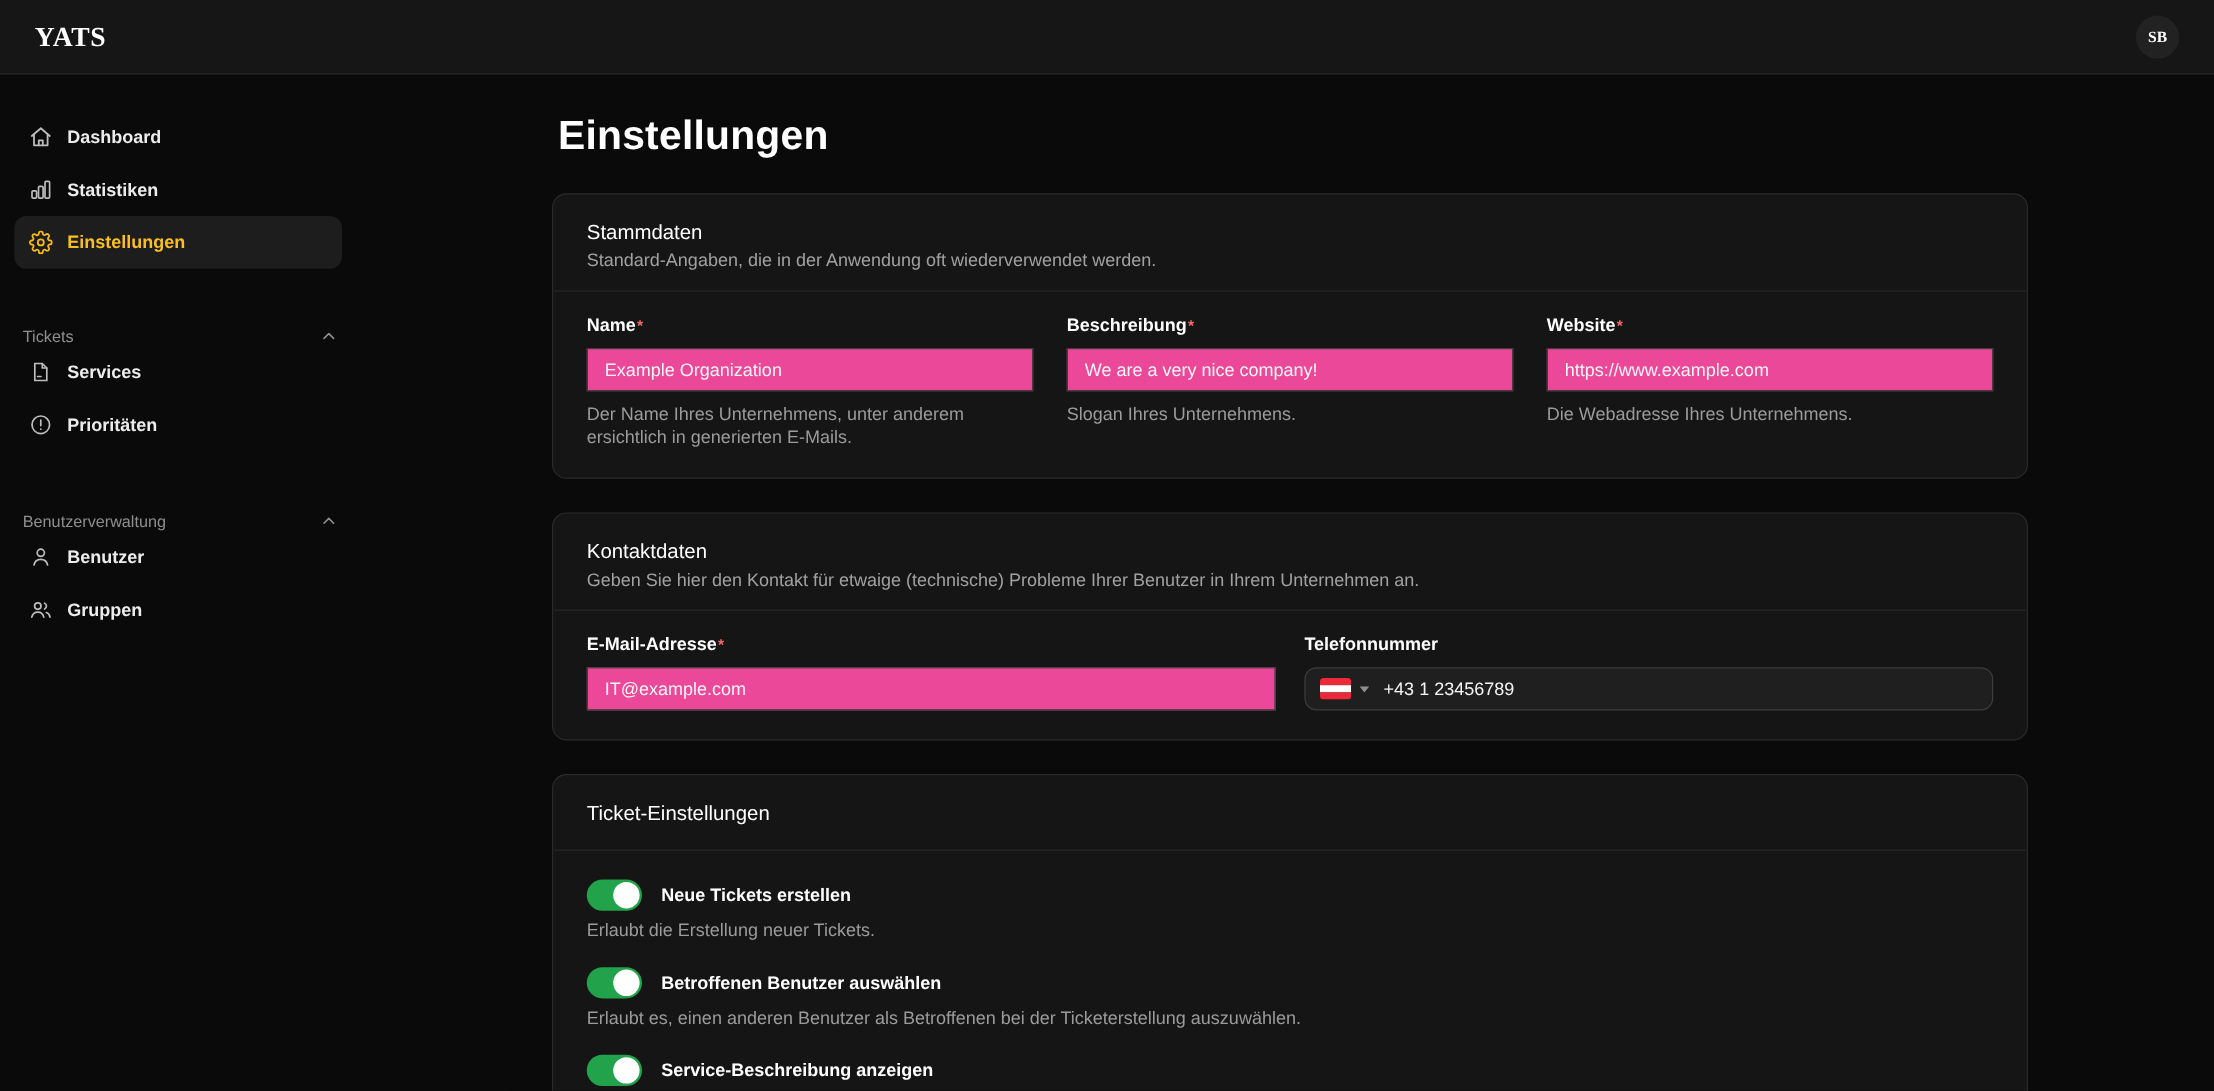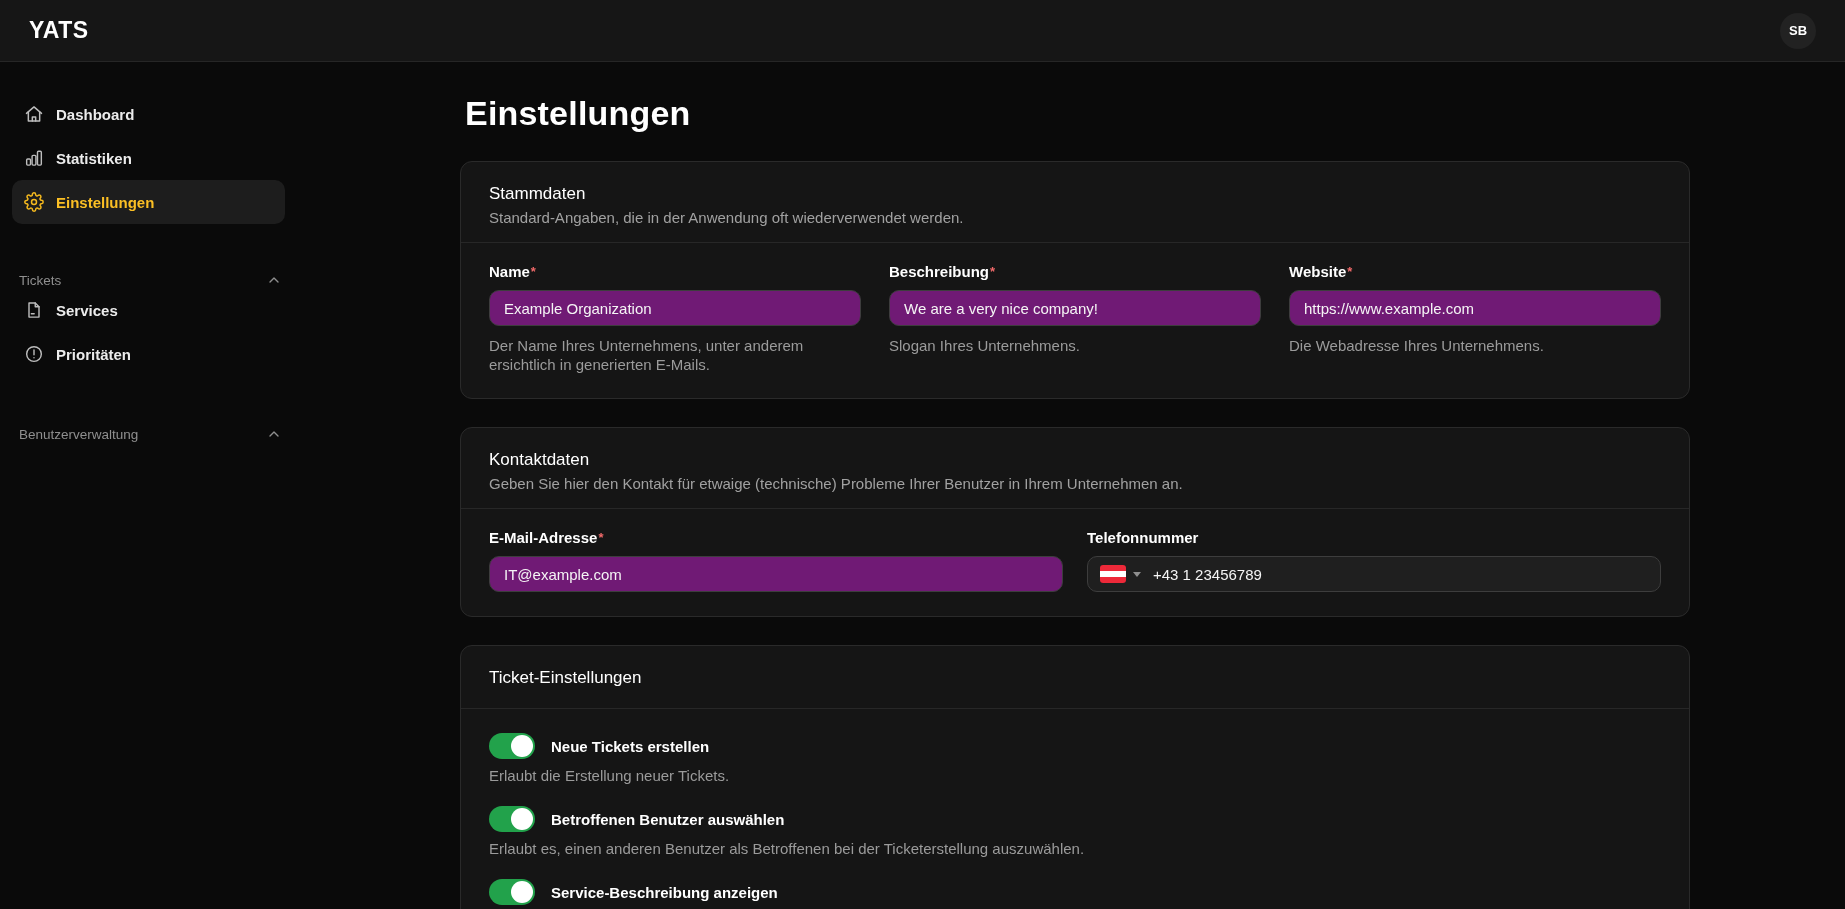--- a/index.html
+++ b/index.html
@@ -8,21 +8,21 @@
     background:#0a0a0a;
     font-family:"Liberation Sans","DejaVu Sans",sans-serif;
     color:#fff;
     position:relative;
   }
   
   .topbar {
     position:absolute; left:0; top:0; width:1845px; height:62px;
     background:#161616; border-bottom:1px solid #262626;
     display:flex; align-items:center; justify-content:space-between;
-    padding:16px 29px; z-index:5;
+    padding:16px 29px; z-index:5;font-family:Liberation Serif, serif;
   }
   .logo { font-size:23px; font-weight:800; letter-spacing:.5px; color:#fff; cursor:pointer; }
   .avatar {
     width:36px; height:36px; border-radius:50%; background:#222222;
     color:#fff; font-size:13px; font-weight:700;
     display:flex; align-items:center; justify-content:center; cursor:pointer;
   }
   
   .sidebar {
     position:absolute; left:0; top:62px; width:300px; height:847px;
@@ -53,22 +53,22 @@
   .card-head { padding:22px 28px 16px 28px; }
   .card-title { font-size:17px; font-weight:400; color:#fff; }
   .card-desc { margin-top:5px; font-size:15px; color:#a1a1a1; }
   .card-divider { height:1px; background:#272727; }
   .card-body { padding:20px 28px 24px 28px; }
   .grid3 { display:grid; grid-template-columns:repeat(3,1fr); column-gap:28px; }
   .grid2 { display:grid; grid-template-columns:repeat(2,1fr); column-gap:24px; }
   .field-label { font-size:15px; font-weight:700; color:#fff; line-height:18px; }
   .req { color:#f16a6a; font-size:13px; vertical-align:top; margin-left:1px; }
   .tinput {
-    margin-top:9px; width:100%; height:36px; background:#701a75;
-    border:1px solid #3d3d3d; border-radius:10px; color:#f5f5f5;
+    margin-top:9px; width:100%; height:36px; background:#ec4899;
+    border:1px solid #3d3d3d; border-radius:0; color:#f5f5f5;
     font-size:15px; font-family:inherit; padding:0 14px; outline:none; display:block;
   }
   .field-help { margin-top:10px; font-size:15px; line-height:19px; color:#9b9b9b; }
   
   .phone-box {
     margin-top:9px; height:36px; background:#1f1f1f; border:1px solid #3d3d3d;
     border-radius:10px; display:flex; align-items:center; padding:0 12px; cursor:text;
   }
   .flag-btn { display:flex; align-items:center; gap:7px; cursor:pointer; }
   .flag-at {
@@ -172,21 +172,41 @@
 
   <div class="section-header" style="margin-top:26px">
     <span>Benutzerverwaltung</span>
     <span class="chev">
       <svg viewBox="0 0 24 24" fill="none" stroke="currentColor" stroke-width="2" stroke-linecap="round" stroke-linejoin="round">
           <path d="m6 15 6-6 6 6"></path>
         </svg>
     </span>
   </div>
 
-
+  <div class="nav-item">
+    <span class="nicon">
+      <svg viewBox="0 0 24 24" fill="none" stroke="currentColor" stroke-width="1.7" stroke-linecap="round">
+        <circle cx="12" cy="8" r="3.6"></circle>
+          <path d="M5.2 20.2c.9-4.1 3.9-5.7 6.8-5.7s5.9 1.6 6.8 5.7"></path>
+      </svg>
+    </span>
+    <span>Benutzer</span>
+  </div>
+
+  <div class="nav-item">
+    <span class="nicon">
+      <svg viewBox="0 0 24 24" fill="none" stroke="currentColor" stroke-width="1.7" stroke-linecap="round">
+        <circle cx="9" cy="8.5" r="3.2"></circle>
+          <path d="M3 19.5c.8-3.6 3.5-5 6-5s5.2 1.4 6 5"></path>
+        <path d="M15.8 5.6a3.2 3.2 0 0 1 0 5.8"></path>
+          <path d="M17.5 14.9c2 .6 3.2 2 3.7 4.6"></path>
+      </svg>
+    </span>
+    <span>Gruppen</span>
+  </div>
 </nav>
 
 <main class="main">
   <h1 class="page-title">Einstellungen</h1>
 
   <section class="card">
     <div class="card-head">
       <div class="card-title">Stammdaten</div>
       <div class="card-desc">Standard-Angaben, die in der Anwendung oft wiederverwendet werden.</div>
     </div>

